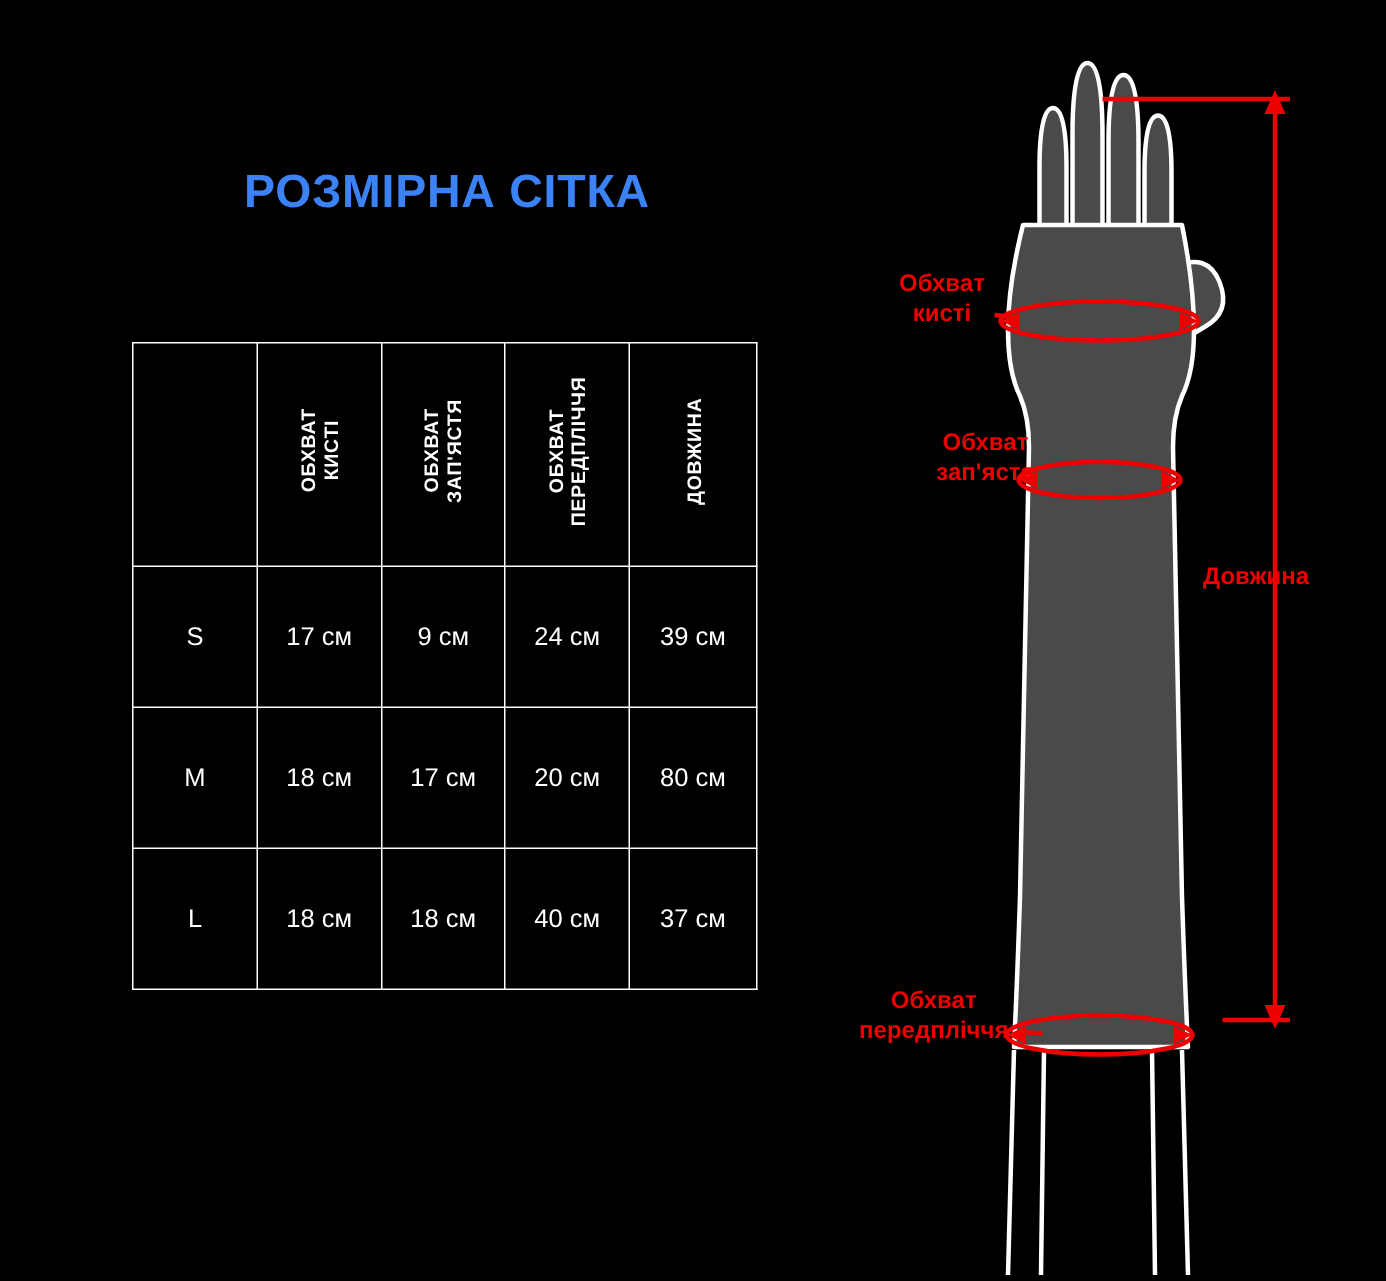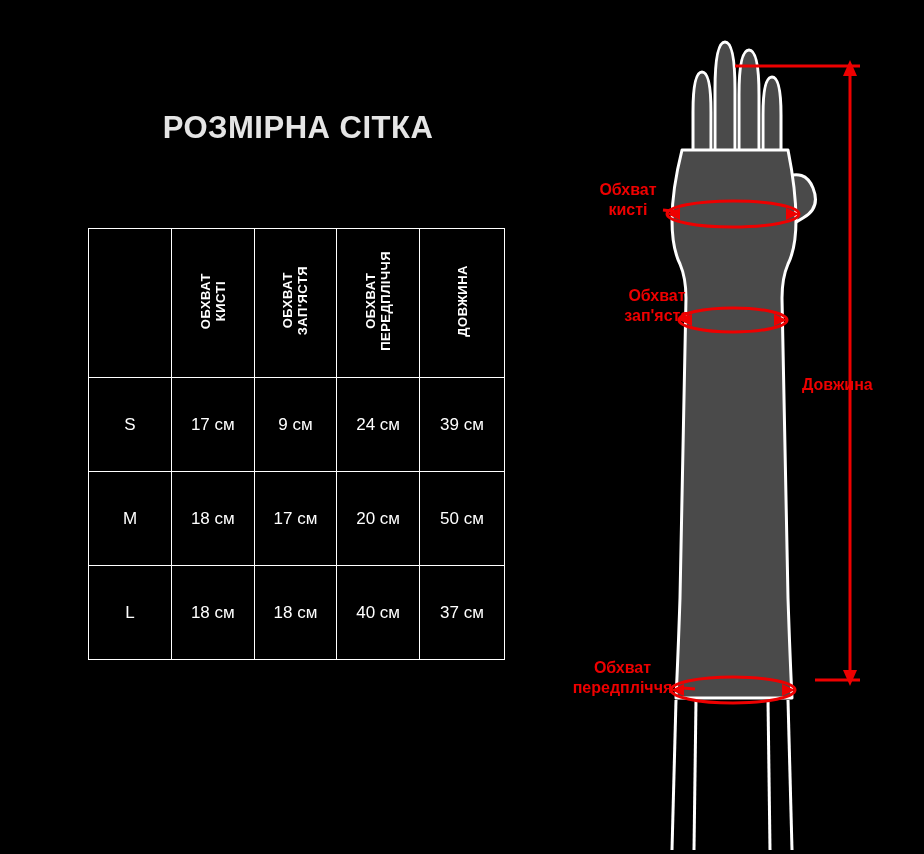--- a/index.html
+++ b/index.html
@@ -61,21 +61,21 @@
   
   .title {
     position: absolute;
     left: 88px;
     top: 110px;
     width: 420px;
     text-align: center;
     font-size: 31px;
     font-weight: bold;
     letter-spacing: 0.5px;
-    color: #e5e5e5;
+    color: #3b82f6;
   }
 
   
   .size-table {
     position: absolute;
     left: 88px;
     top: 228px;
     width: 417px;
     border-collapse: collapse;
     table-layout: fixed;
@@ -162,21 +162,21 @@
       <td>17 см</td>
       <td>9 см</td>
       <td>24 см</td>
       <td>39 см</td>
     </tr>
     <tr class="body-row">
       <td class="size-cell">M</td>
       <td>18 см</td>
       <td>17 см</td>
       <td>20 см</td>
-      <td>50 см</td>
+      <td>80 см</td>
     </tr>
     <tr class="body-row">
       <td class="size-cell">L</td>
       <td>18 см</td>
       <td>18 см</td>
       <td>40 см</td>
       <td>37 см</td>
     </tr>
   </tbody>
     </table>

